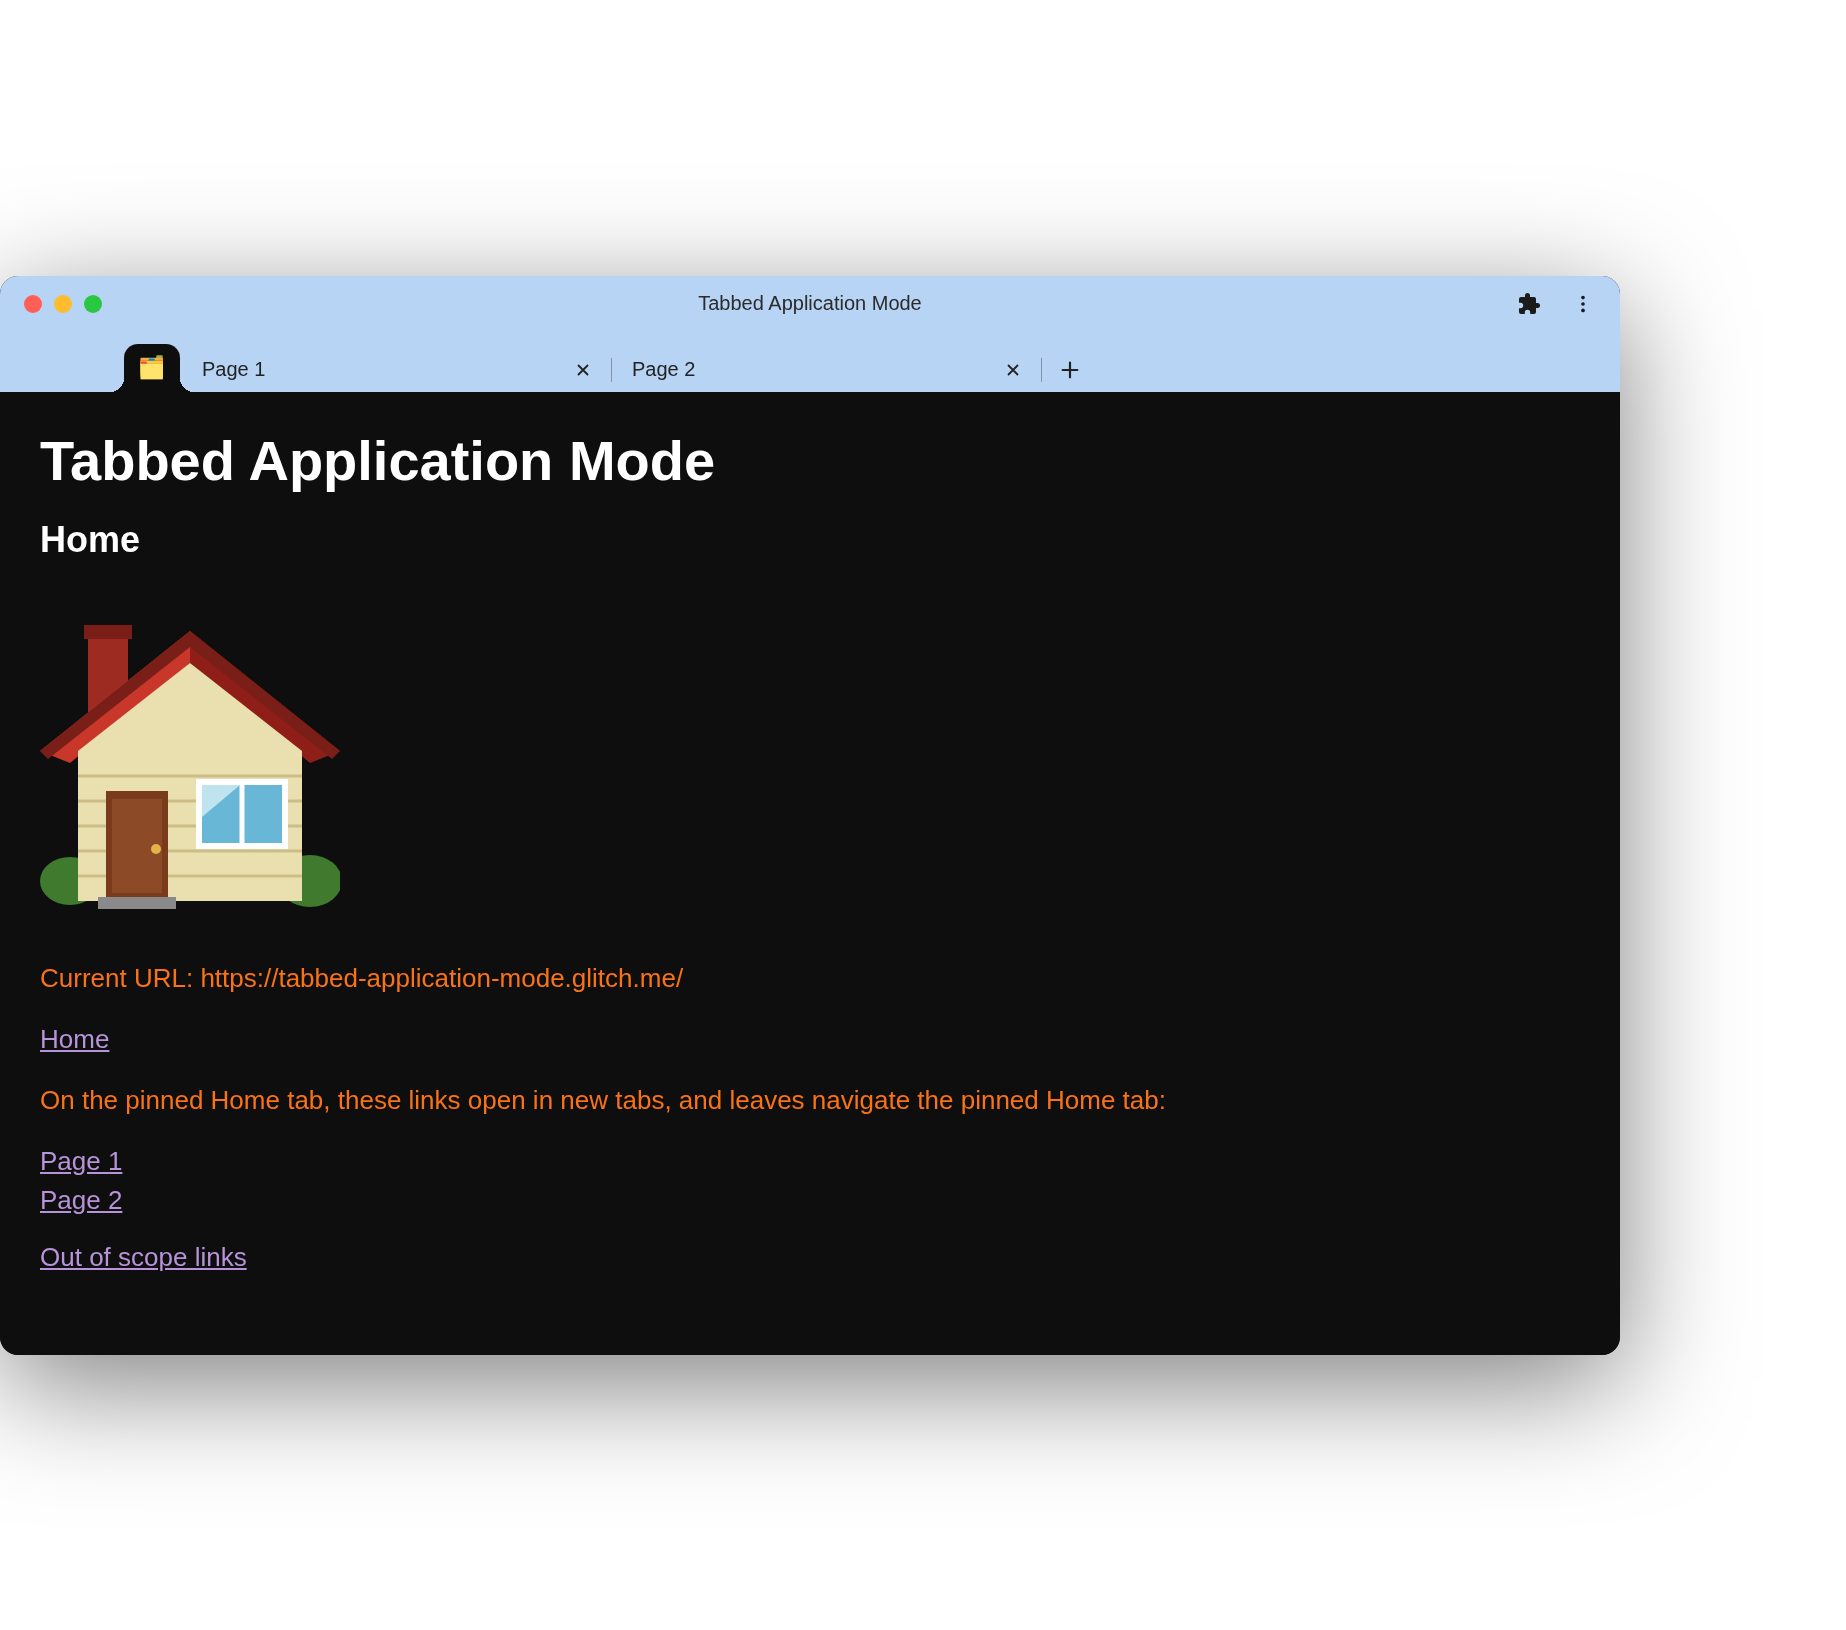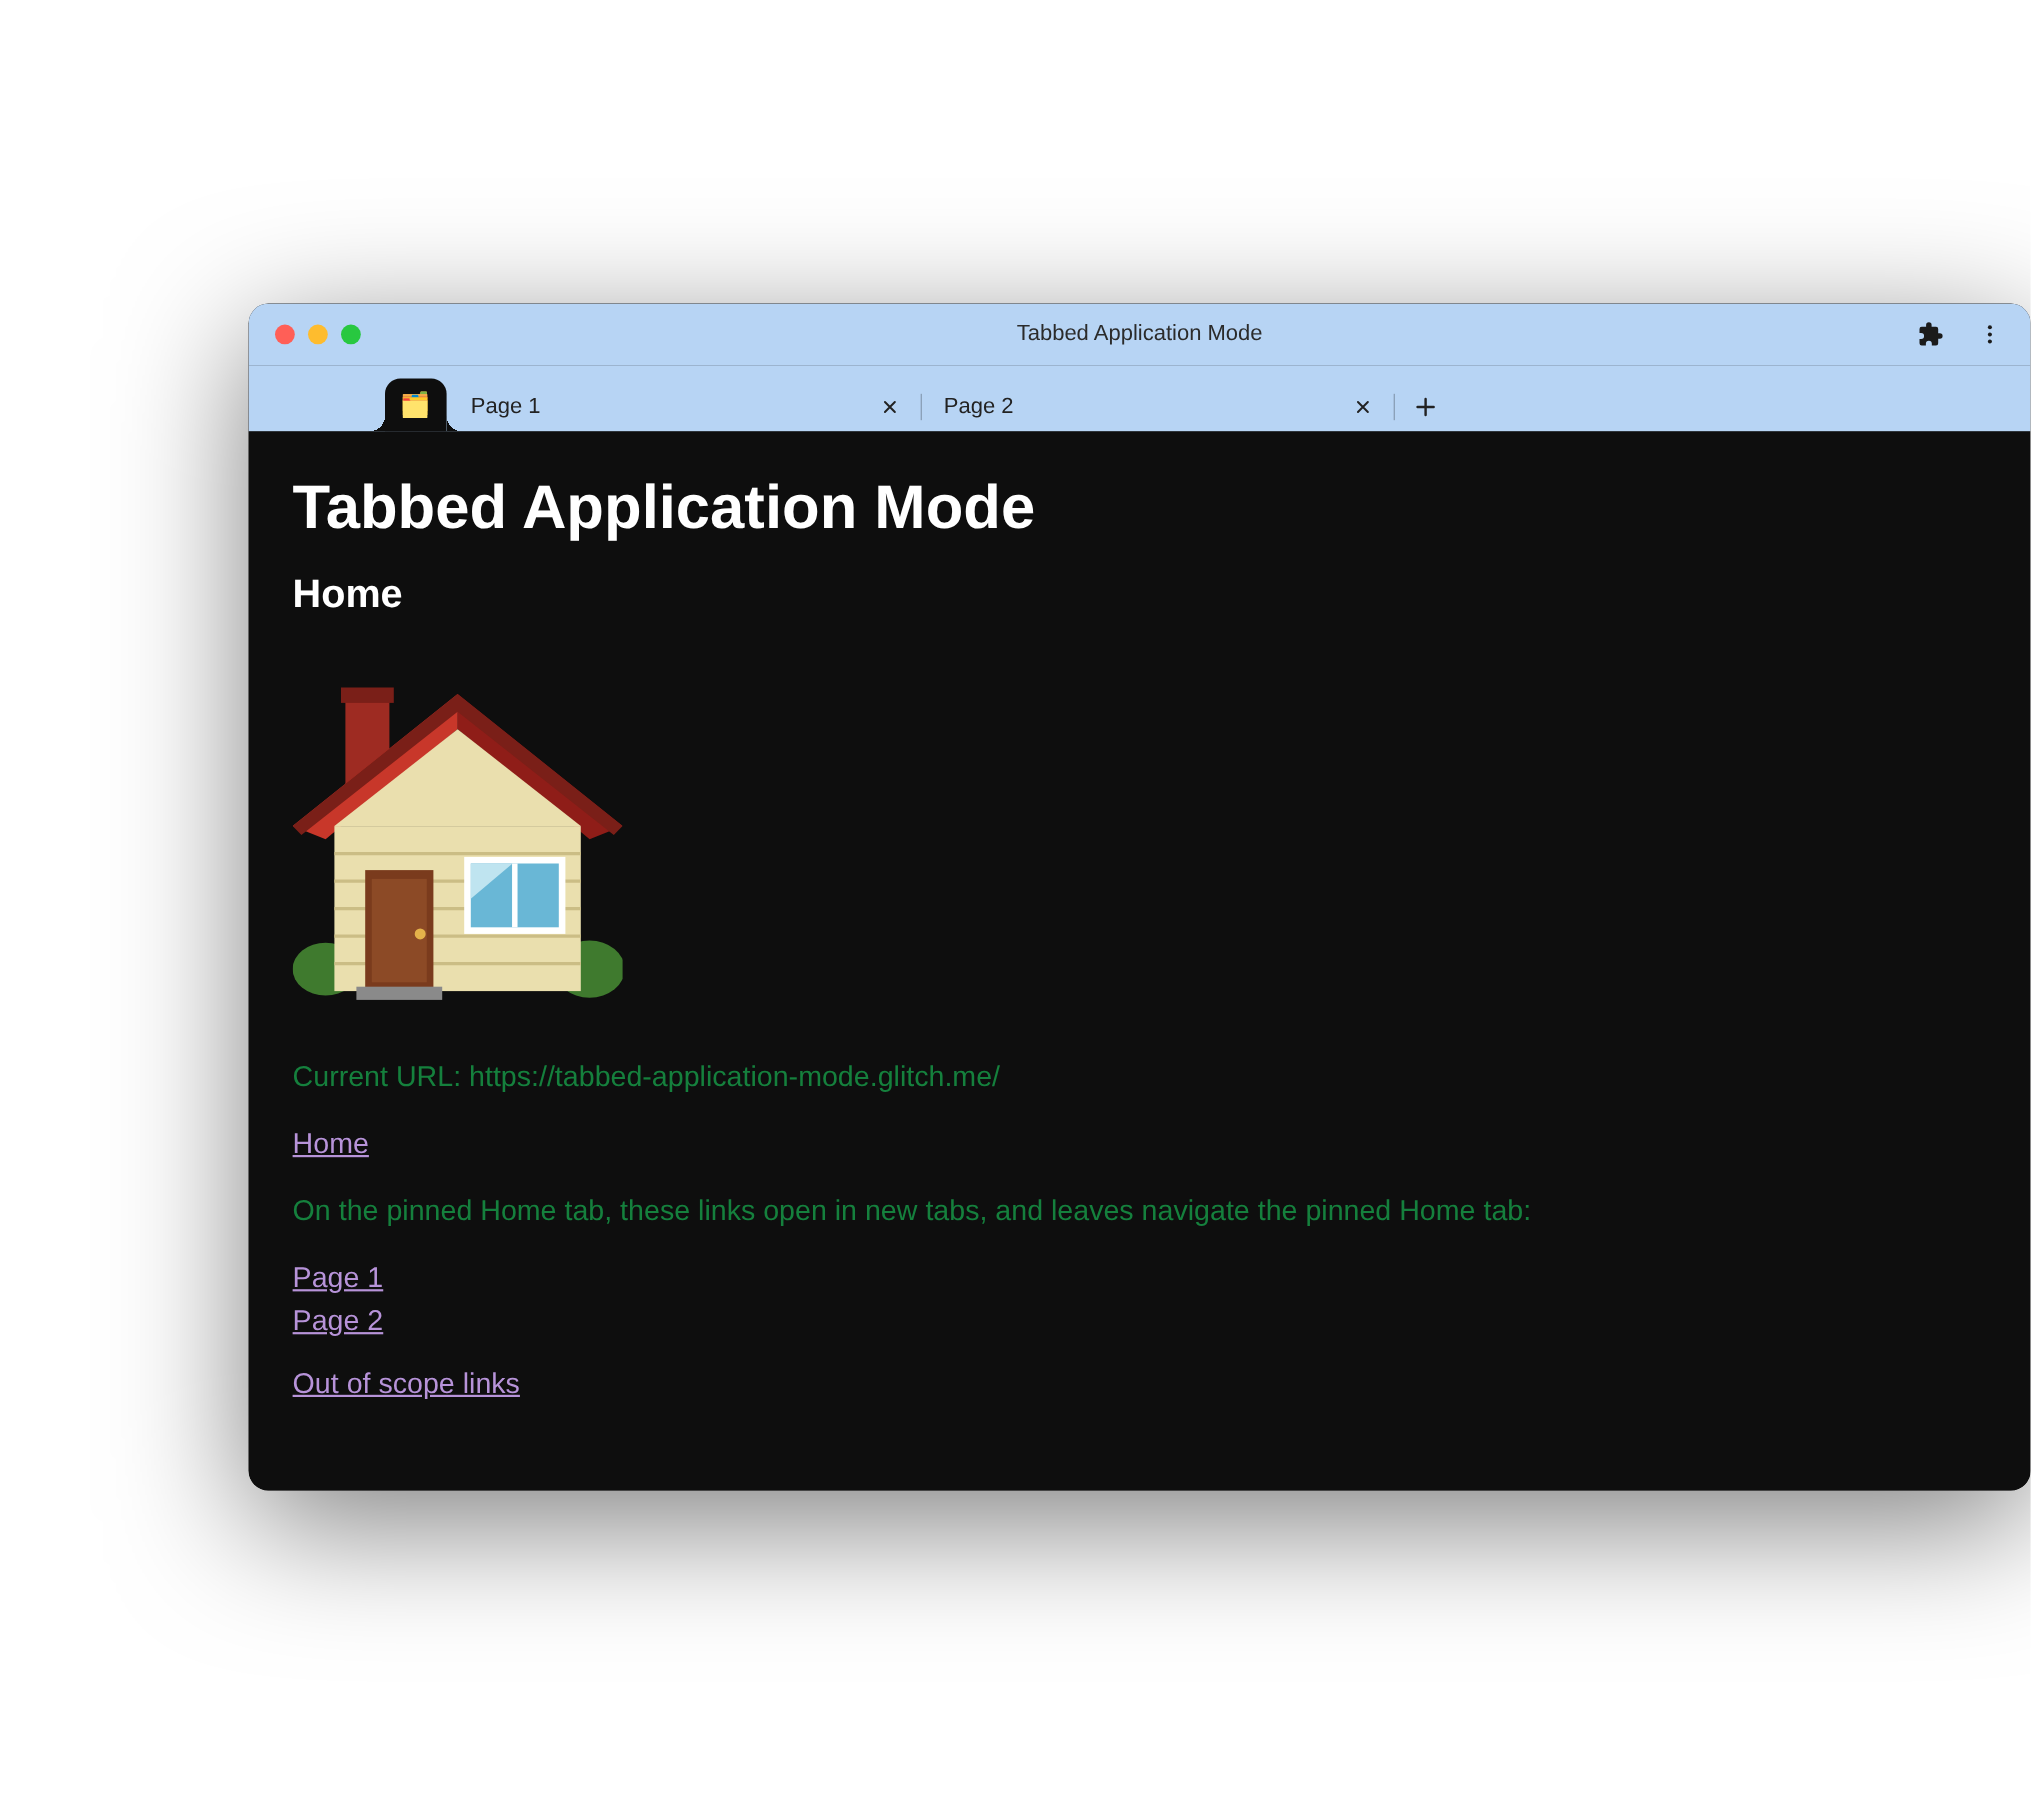--- a/index.html
+++ b/index.html
@@ -2,23 +2,23 @@
 <html><head>
 <meta charset="utf-8">
 <style>
   * { box-sizing: border-box; margin: 0; padding: 0; }
   html, body {
     width: 100%; height: 100%;
     font-family: -apple-system, BlinkMacSystemFont, "Segoe UI", Helvetica, Arial, sans-serif;
     background: #fff;
   }
   .stage {
-    width: 1846px; height: 1630px;
-    position: relative;
-    display: flex; align-items: center; justify-content: flex-end;
+    width: 1686px; height: 1630px;
+    position: relative;
+    display: flex; align-items: center; justify-content: flex-start;
   }
   .shadow-wrap {
     filter: drop-shadow(0 30px 60px rgba(0,0,0,0.5));
   }
   .window {
     width: 1620px;
     border-radius: 18px;
     overflow: hidden;
     background: #0e0e0e;
   }
@@ -156,21 +156,21 @@
     font-weight: 800;
     margin-bottom: 30px;
   }
   .hero {
     margin: 20px 0 48px 0;
   }
   .content p {
     font-size: 26px;
     line-height: 1.5;
     margin: 22px 0;
-    color: #15803d;
+    color: #f97316;
   }
   .content a {
     color: #b793d9;
     text-decoration: underline;
     font-size: 26px;
     cursor: pointer;
   }
   .link-block { margin: 18px 0; }
   .link-block a { display: block; line-height: 1.5; }
 

